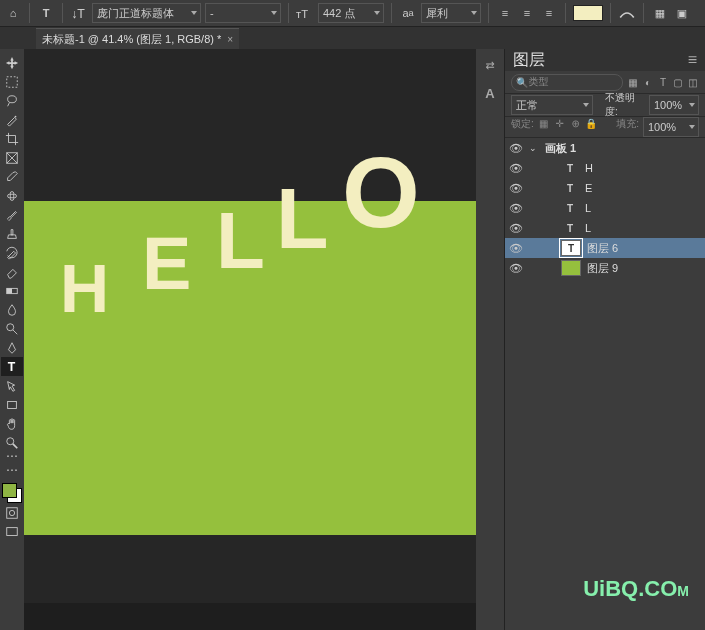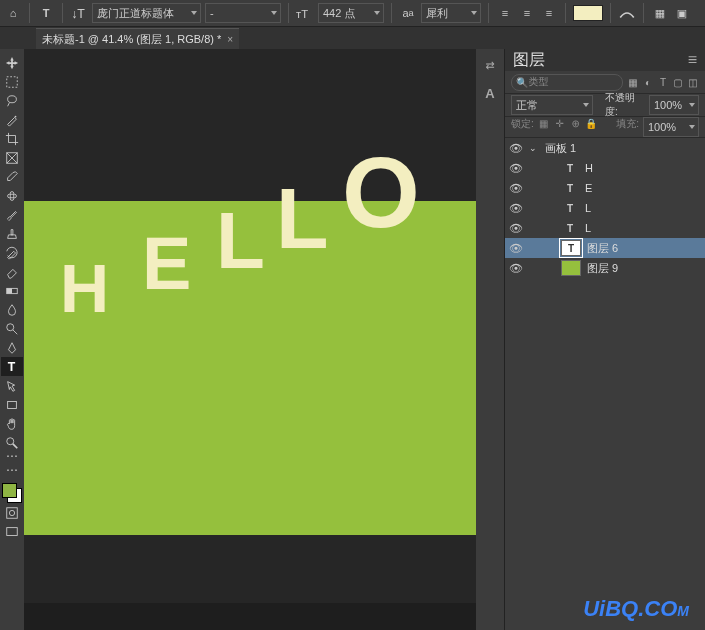--- a/index.html
+++ b/index.html
@@ -52,21 +52,21 @@
 .layer{height:20px;display:flex;align-items:center;padding:0 4px;gap:6px;font-size:11px;color:#ddd}
 .layer.selected{background:#5a7a9a}
 .layer .eye{width:14px;height:14px;display:flex;align-items:center;justify-content:center;font-size:11px;color:#ccc}
 .layer .spacer{width:10px}
 .layer .twirl{width:10px;font-size:9px;color:#ccc}
 .layer .thumb{width:18px;height:14px;background:#fff;border:1px solid #666;display:flex;align-items:center;justify-content:center;font-size:10px;color:#333;font-weight:bold}
 .layer .thumb.t{background:#3c3c3c;color:#ccc;border:none}
 .layer .thumb.type-boxed{background:#fff;color:#333;outline:1px solid #fff;outline-offset:1px}
 .layer .thumb.img{background:#95c03d}
 .layer .name{flex:1}
-.watermark{position:absolute;right:16px;bottom:8px;font-size:22px;font-weight:bold;color:#3b82f6;font-style:italic;letter-spacing:0px}
+.watermark{position:absolute;right:16px;bottom:28px;font-size:22px;font-weight:bold;color:#86efac;letter-spacing:0px}
 .watermark .s{font-size:14px}
 </style>
 </head>
 <body>
 
 <div class="top-options">
   <div class="opt-btn">⌂</div>
   <div class="opt-sep"></div>
   <div class="opt-btn">
       <b>T</b>
@@ -306,21 +306,21 @@
       <span style="flex:1"></span>
       <span>填充:</span>
       <div class="opt-select opacity-select">
           <span>100%</span>
         </div>
     </div>
     <div class="layers">
       <div class="layer">
         <span class="eye">👁</span>
         <span class="twirl">⌄</span>
-        <span class="name" style="font-weight:normal">画板 1</span>
+        <span class="name" style="font-weight:bold">画板 1</span>
       </div>
       <div class="layer">
         <span class="eye">👁</span>
         <span class="spacer"></span>
           <span class="spacer"></span>
         <span class="thumb t">T</span>
         <span class="name">H</span>
       </div>
       <div class="layer">
         <span class="eye">👁</span>

